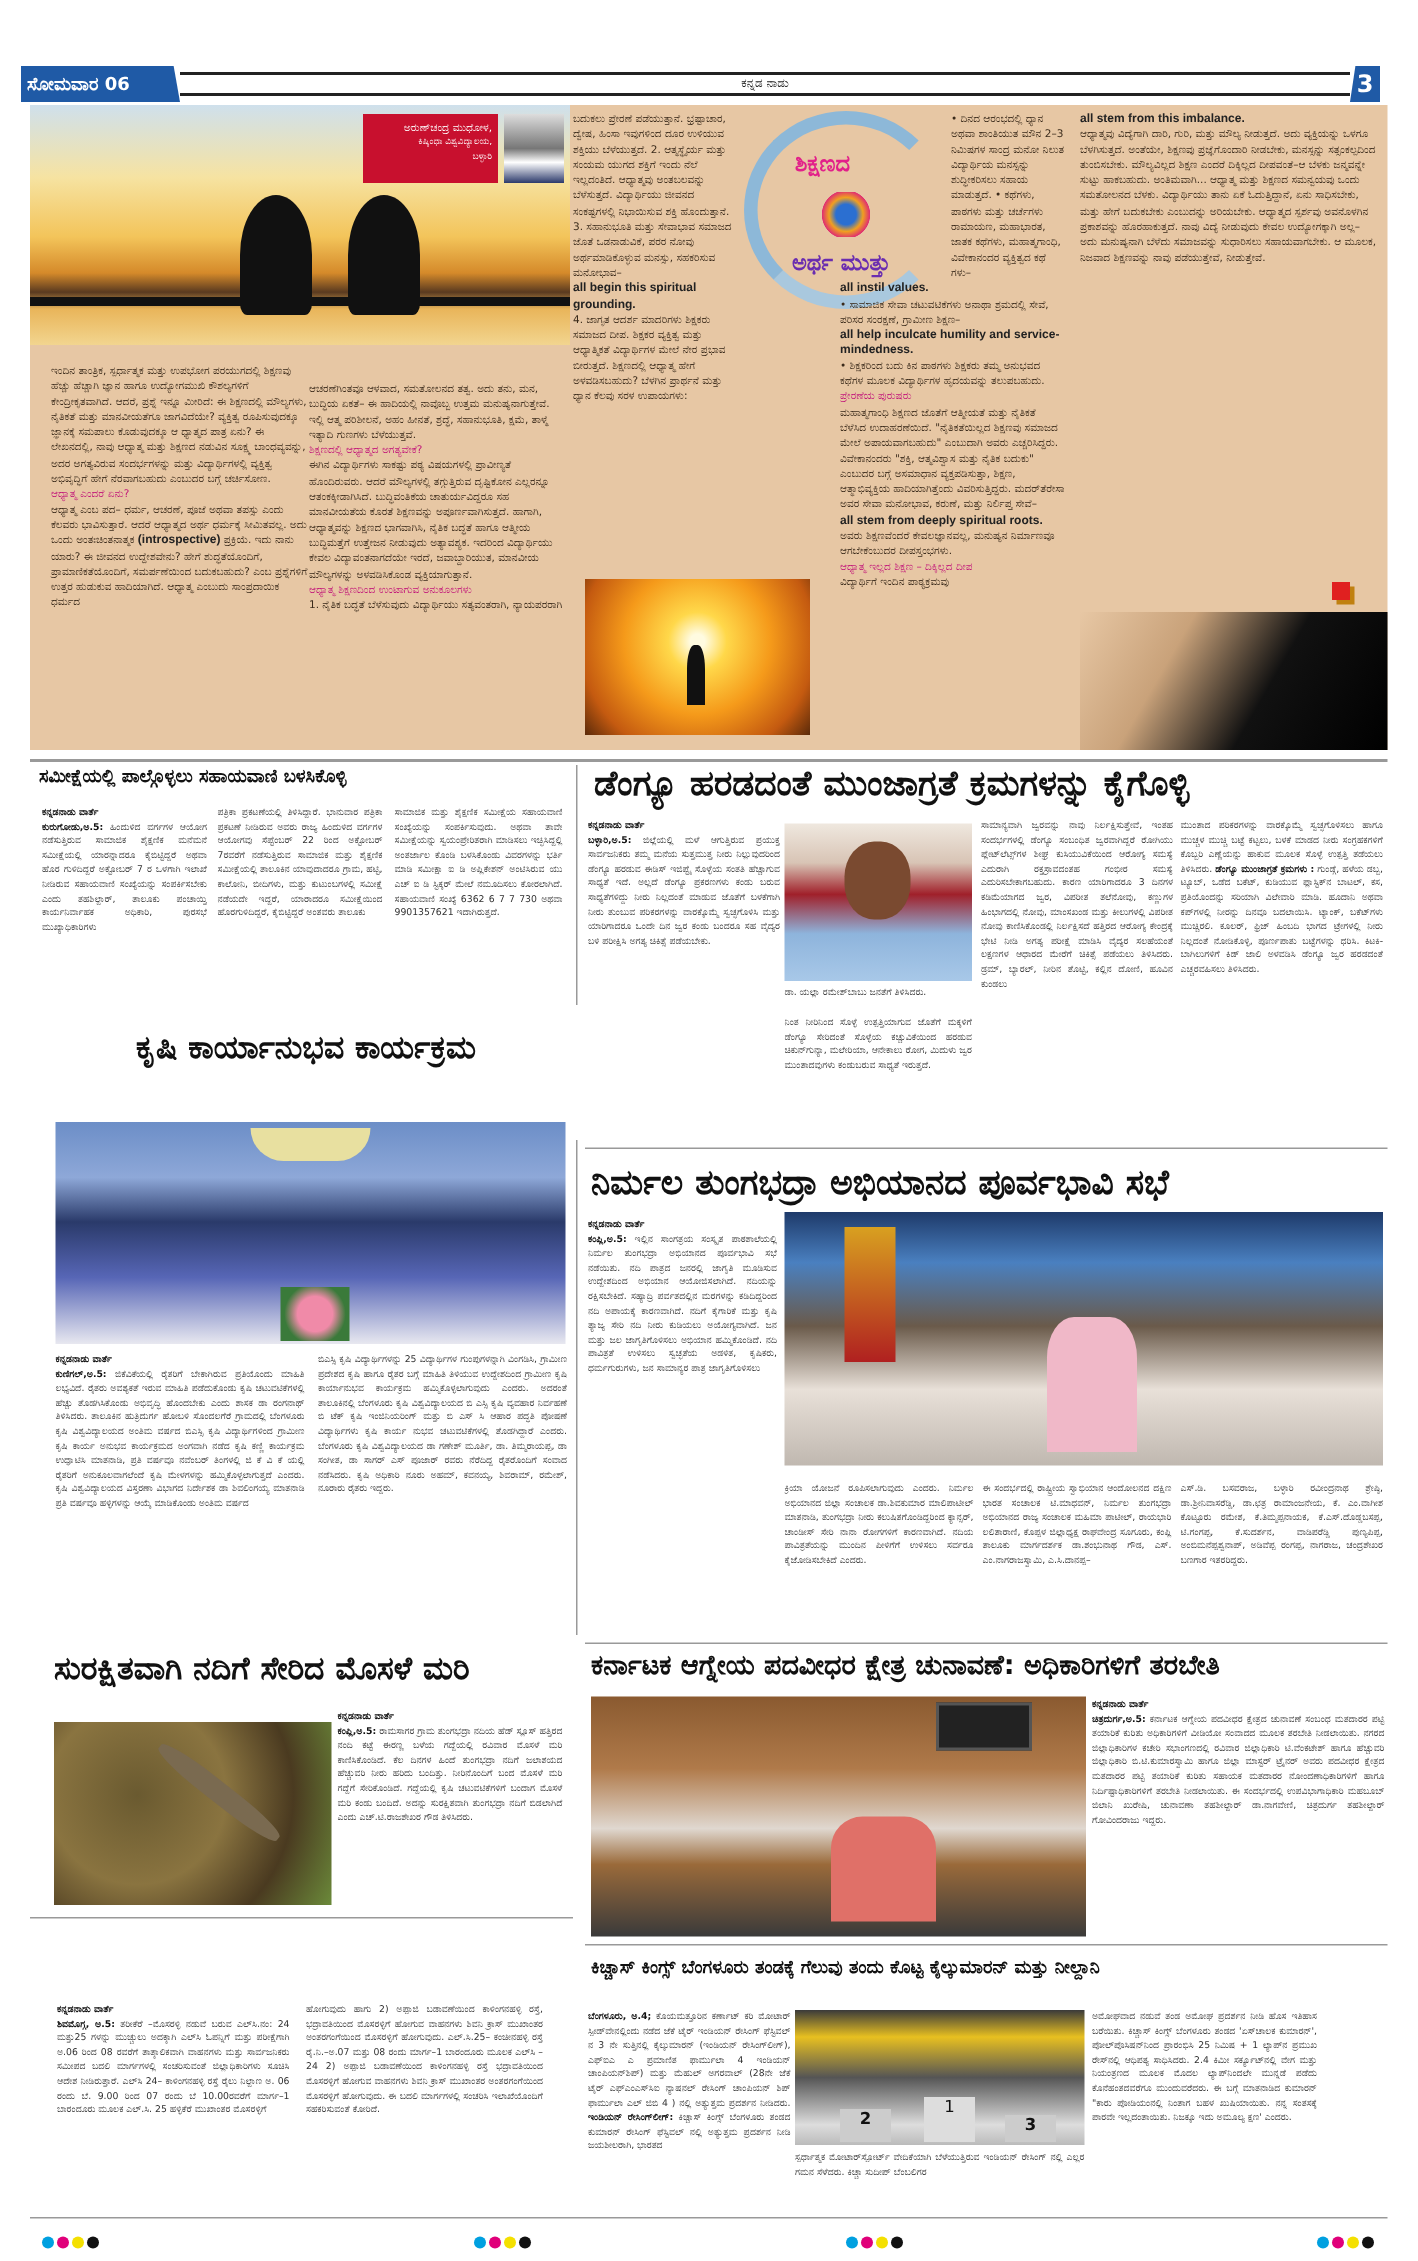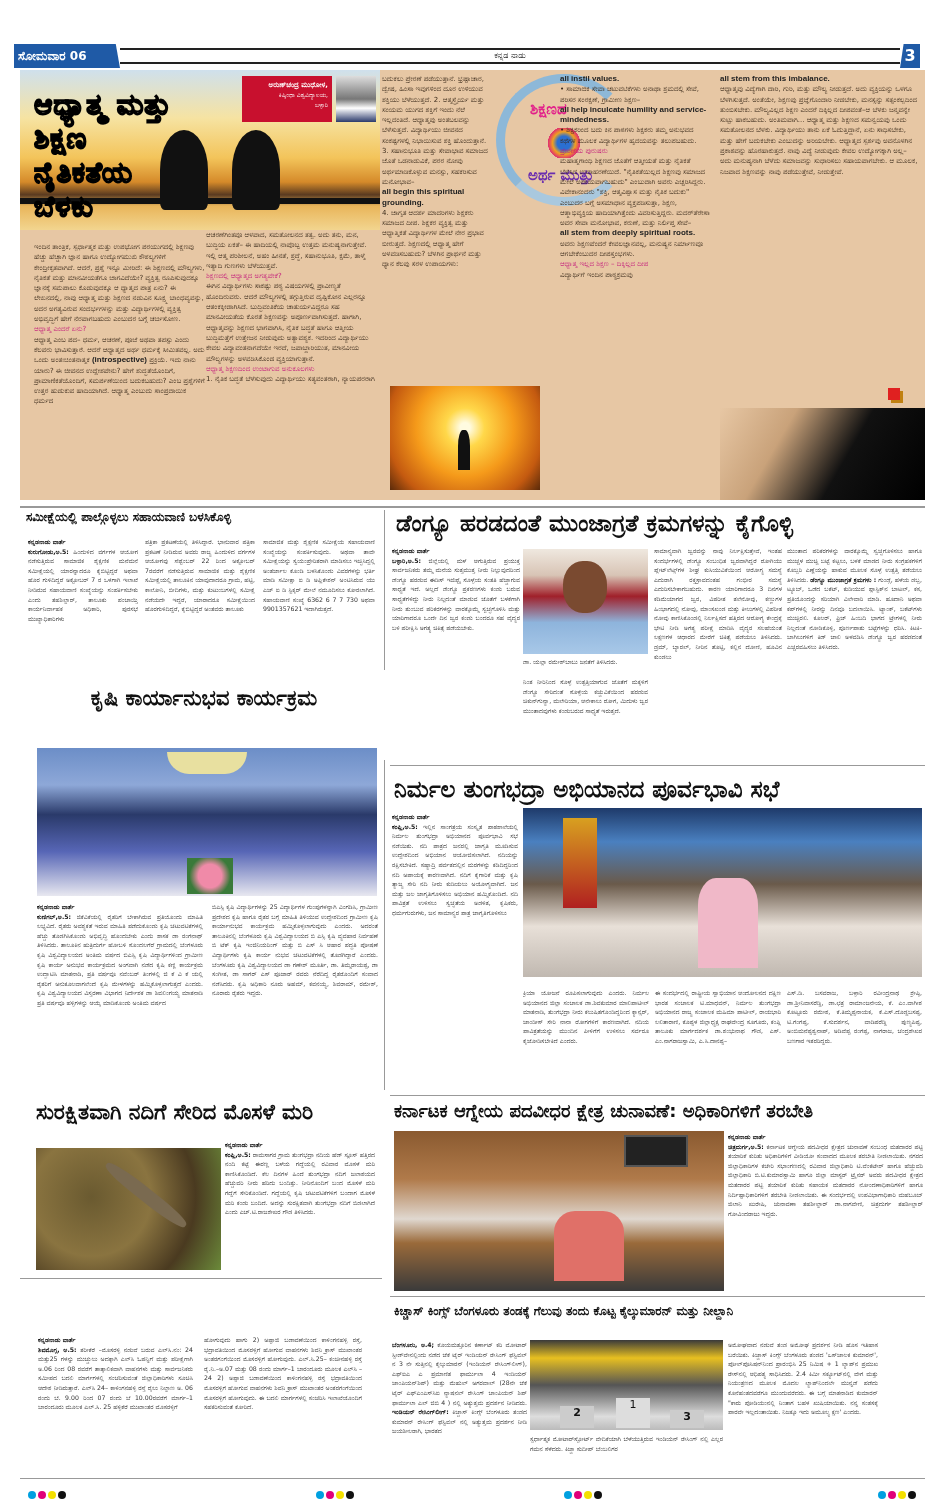--- a/index.html
+++ b/index.html
@@ -15,21 +15,21 @@
 #feat-photo{left:0;top:0;width:360px;height:160px;background:linear-gradient(180deg,#cfe0ec 0%,#f6e3a2 30%,#f3c45a 55%,#d58a2a 70%,#5a3a20 78%,#e9b55a 85%,#f2d58f 100%)}
 .silh{background:#111;border-radius:50% 50% 10% 10%}
 #feat-title{left:14px;top:18px;font-size:28px;font-weight:bold;line-height:34px;color:#fff;-webkit-text-stroke:1.5px #000;letter-spacing:1px}
 #byline{left:222px;top:6px;width:90px;height:46px;background:#c8102e;color:#fff;font-size:6px;line-height:10px;text-align:right;padding:4px}
 #byline-photo{left:316px;top:6px;width:40px;height:46px;background:linear-gradient(180deg,#ddd,#777 50%,#fff 70%,#2b3a6b 100%)}
 .col{font-size:7px;line-height:10.3px;color:#3a2a1a}
 .col p{margin:0}
 .sub{color:#c2187a;font-weight:normal}
 .en{font-family:"Liberation Sans",sans-serif;font-weight:bold;font-size:8px;color:#222}
 #feat-col1{left:14px;top:172px;width:172px}
-#feat-col2{left:186px;top:160px;width:170px}
+#feat-col2{left:186px;top:184px;width:170px}
 #feat-col3{left:362px;top:4px;width:150px}
 #feat-logo{left:476px;top:4px;width:136px;height:132px;border-radius:50%;border:9px solid #8db8d8;border-right-color:transparent;border-bottom-color:#a9c8de}
 #logo-t1{left:510px;top:30px;font-size:15px;font-weight:bold;color:#e2208a}
 #logo-t2{left:508px;top:96px;font-size:15px;font-weight:bold;color:#6a2db0}
 #logo-icon{left:527px;top:58px;width:34px;height:30px;background:radial-gradient(circle,#2b6fd1 30%,#f0a020 50%,#e03070 70%,transparent 72%)}
 #feat-col4{left:540px;top:4px;width:150px}
 #feat-col5{left:700px;top:4px;width:200px}
 #sun-photo{left:370px;top:316px;width:150px;height:104px;background:radial-gradient(circle at 50% 40%,#fffbe0 5%,#ffd84a 20%,#f59a1a 50%,#c45a10 80%,#5a2a0a 100%)}
 #red-sq{left:868px;top:318px;width:12px;height:12px;background:#e02020;box-shadow:3px 3px 0 #c08010}
 #boy{left:700px;top:338px;width:205px;height:92px;background:linear-gradient(120deg,#e7c7a4 0%,#c9a27a 30%,#111 60%,#000 100%)}
@@ -52,28 +52,22 @@
   <div id="mh-bar" class="abs">ಕನ್ನಡ ನಾಡು</div>
   <div id="mh-page" class="abs">3</div>
 </div>
 
 <div id="feature" class="abs">
   <div id="feat-photo" class="abs photo">
     <div class="abs silh" style="left:140px;top:60px;width:48px;height:80px"></div>
     <div class="abs silh" style="left:212px;top:60px;width:48px;height:80px"></div>
     <div class="abs" style="left:0;top:128px;width:360px;height:6px;background:#111"></div>
   </div>
-  <div id="feat-title" class="abs">
-    <div>ಆಧ್ಯಾತ್ಮ ಮತ್ತು</div>
-    <div>ಶಿಕ್ಷಣ</div>
-    <div>ನೈತಿಕತೆಯ</div>
-    <div>ಬೆಳಕು</div>
-  </div>
   <div id="byline" class="abs">
-    <div style="font-size:7px;font-weight:bold">ಅರುಣ್‌ಚಂದ್ರ ಮುಧೋಳ,</div>
+    <div style="font-size:7px;font-weight:normal">ಅರುಣ್‌ಚಂದ್ರ ಮುಧೋಳ,</div>
     <div>ಕಿಷ್ಕಿಂಧಾ ವಿಶ್ವವಿದ್ಯಾಲಯ,</div>
     <div>ಬಳ್ಳಾರಿ</div>
   </div>
   <div id="byline-photo" class="abs"></div>
 
   <div id="feat-col1" class="abs col">
     <p>ಇಂದಿನ ತಾಂತ್ರಿಕ, ಸ್ಪರ್ಧಾತ್ಮಕ ಮತ್ತು ಉಪಭೋಗ ಪರಯುಗದಲ್ಲಿ ಶಿಕ್ಷಣವು ಹೆಚ್ಚು ಹೆಚ್ಚಾಗಿ ಜ್ಞಾನ ಹಾಗೂ ಉದ್ಯೋಗಮುಖಿ ಕೌಶಲ್ಯಗಳಿಗೆ ಕೇಂದ್ರೀಕೃತವಾಗಿದೆ. ಆದರೆ, ಪ್ರಶ್ನೆ ಇನ್ನೂ ಮೀರಿದೆ: ಈ ಶಿಕ್ಷಣದಲ್ಲಿ ಮೌಲ್ಯಗಳು, ನೈತಿಕತೆ ಮತ್ತು ಮಾನವೀಯತೆಗೂ ಜಾಗವಿದೆಯೇ? ವ್ಯಕ್ತಿತ್ವ ರೂಪಿಸುವುದಕ್ಕೂ ಜ್ಞಾನಕ್ಕೆ ಸಮಪಾಲು ಕೊಡುವುದಕ್ಕೂ ಆ ಧ್ಯಾತ್ಮದ ಪಾತ್ರ ಏನು? ಈ ಲೇಖನದಲ್ಲಿ, ನಾವು ಆಧ್ಯಾತ್ಮ ಮತ್ತು ಶಿಕ್ಷಣದ ನಡುವಿನ ಸೂಕ್ಷ್ಮ ಬಾಂಧವ್ಯವನ್ನು, ಅದರ ಅಗತ್ಯವಿರುವ ಸಂದರ್ಭಗಳನ್ನು ಮತ್ತು ವಿದ್ಯಾರ್ಥಿಗಳಲ್ಲಿ ವ್ಯಕ್ತಿತ್ವ ಅಭಿವೃದ್ಧಿಗೆ ಹೇಗೆ ನೆರವಾಗಬಹುದು ಎಂಬುದರ ಬಗ್ಗೆ ಚರ್ಚಿಸೋಣ.</p>
     <p class="sub">ಆಧ್ಯಾತ್ಮ ಎಂದರೆ ಏನು?</p>
     <p><span>ಆಧ್ಯಾತ್ಮ ಎಂಬ ಪದ– ಧರ್ಮ, ಆಚರಣೆ, ಪೂಜೆ ಅಥವಾ ತಪಸ್ಸು ಎಂದು ಕೆಲವರು ಭಾವಿಸುತ್ತಾರೆ. ಆದರೆ ಆಧ್ಯಾತ್ಮದ ಅರ್ಥ ಧರ್ಮಕ್ಕೆ ಸೀಮಿತವಲ್ಲ. ಅದು ಒಂದು ಅಂತಃಚಿಂತನಾತ್ಮಕ</span> <span class="en">(introspective)</span> <span>ಪ್ರಕ್ರಿಯೆ. ಇದು ನಾನು ಯಾರು? ಈ ಜೀವನದ ಉದ್ದೇಶವೇನು? ಹೇಗೆ ಶುದ್ಧತೆಯೊಂದಿಗೆ, ಪ್ರಾಮಾಣಿಕತೆಯೊಂದಿಗೆ, ಸಮರ್ಪಣೆಯಿಂದ ಬದುಕಬಹುದು? ಎಂಬ ಪ್ರಶ್ನೆಗಳಿಗೆ ಉತ್ತರ ಹುಡುಕುವ ಹಾದಿಯಾಗಿದೆ. ಆಧ್ಯಾತ್ಮ ಎಂಬುದು ಸಾಂಪ್ರದಾಯಿಕ ಧರ್ಮದ</span></p>
   </div>
@@ -91,20 +85,21 @@
   </div>
   <div id="feat-logo" class="abs"></div>
   <div id="logo-t1" class="abs">ಶಿಕ್ಷಣದ</div>
   <div id="logo-icon" class="abs"></div>
   <div id="logo-t2" class="abs">ಅರ್ಥ ಮುತ್ತು</div>
   <div id="sun-photo" class="abs">
     <div class="abs" style="left:68px;top:44px;width:12px;height:40px;background:#111;border-radius:40% 40% 0 0"></div>
   </div>
 
   <div id="feat-col4" class="abs col" style="height:420px;overflow:hidden">
+    <p style="padding-left:74px">• ದಿನದ ಆರಂಭದಲ್ಲಿ ಧ್ಯಾನ ಅಥವಾ ಶಾಂತಿಯುತ ಮೌನ 2–3 ನಿಮಿಷಗಳ ಸಾಂದ್ರ ಮನೋ ನಿಲುತ ವಿದ್ಯಾರ್ಥಿಯ ಮನಸ್ಸನ್ನು ಶುದ್ಧೀಕರಿಸಲು ಸಹಾಯ ಮಾಡುತ್ತದೆ. • ಕಥೆಗಳು, ಪಾಠಗಳು ಮತ್ತು ಚರ್ಚೆಗಳು ರಾಮಾಯಣ, ಮಹಾಭಾರತ, ಜಾತಕ ಕಥೆಗಳು, ಮಹಾತ್ಮಗಾಂಧಿ, ವಿವೇಕಾನಂದರ ವ್ಯಕ್ತಿತ್ವದ ಕಥೆ ಗಳು–</p>
     <p class="en">all instil values.</p>
     <p>• ಸಾಮಾಜಿಕ ಸೇವಾ ಚಟುವಟಿಕೆಗಳು ಅನಾಥಾ ಶ್ರಮದಲ್ಲಿ ಸೇವೆ, ಪರಿಸರ ಸಂರಕ್ಷಣೆ, ಗ್ರಾಮೀಣ ಶಿಕ್ಷಣ–</p>
     <p class="en">all help inculcate humility and service-mindedness.</p>
     <p>• ಶಿಕ್ಷಕರಿಂದ ಬದು ಕಿನ ಪಾಠಗಳು ಶಿಕ್ಷಕರು ತಮ್ಮ ಅನುಭವದ ಕಥೆಗಳ ಮೂಲಕ ವಿದ್ಯಾರ್ಥಿಗಳ ಹೃದಯವನ್ನು ತಲುಪಬಹುದು.</p>
     <p class="sub">ಪ್ರೇರಣೆಯ ಪುರುಷರು</p>
     <p>ಮಹಾತ್ಮಗಾಂಧಿ ಶಿಕ್ಷಣದ ಜೊತೆಗೆ ಆತ್ಮೀಯತೆ ಮತ್ತು ನೈತಿಕತೆ ಬೆಳೆಸಿದ ಉದಾಹರಣೆಯಿದೆ. "ನೈತಿಕತೆಯಿಲ್ಲದ ಶಿಕ್ಷಣವು ಸಮಾಜದ ಮೇಲೆ ಅಪಾಯವಾಗಬಹುದು" ಎಂಬುದಾಗಿ ಅವರು ಎಚ್ಚರಿಸಿದ್ದರು. ವಿವೇಕಾನಂದರು "ಶಕ್ತಿ, ಆತ್ಮವಿಶ್ವಾಸ ಮತ್ತು ನೈತಿಕ ಬದುಕು" ಎಂಬುದರ ಬಗ್ಗೆ ಅಸಮಾಧಾನ ವ್ಯಕ್ತಪಡಿಸುತ್ತಾ, ಶಿಕ್ಷಣ, ಆತ್ಮಾಭಿವ್ಯಕ್ತಿಯ ಹಾದಿಯಾಗಿತ್ತೆಂದು ವಿವರಿಸುತ್ತಿದ್ದರು. ಮದರ್‌ತೆರೇಸಾ ಅವರ ಸೇವಾ ಮನೋಭಾವ, ಕರುಣೆ, ಮತ್ತು ನಿರ್ಲಿಪ್ತ ಸೇವೆ–</p>
     <p class="en">all stem from deeply spiritual roots.</p>
     <p>ಅವರು ಶಿಕ್ಷಣವೆಂದರೆ ಕೇವಲಜ್ಞಾನವಲ್ಲ, ಮನುಷ್ಯನ ನಿರ್ಮಾಣವೂ ಆಗಬೇಕೆಂಬುದರ ದೀಪಸ್ತಂಭಗಳು.</p>
     <p class="sub">ಆಧ್ಯಾತ್ಮ ಇಲ್ಲದ ಶಿಕ್ಷಣ – ದಿಕ್ಕಿಲ್ಲದ ದೀಪ</p>
     <p>ವಿದ್ಯಾರ್ಥಿಗೆ ಇಂದಿನ ಪಾಠ್ಯಕ್ರಮವು</p>

